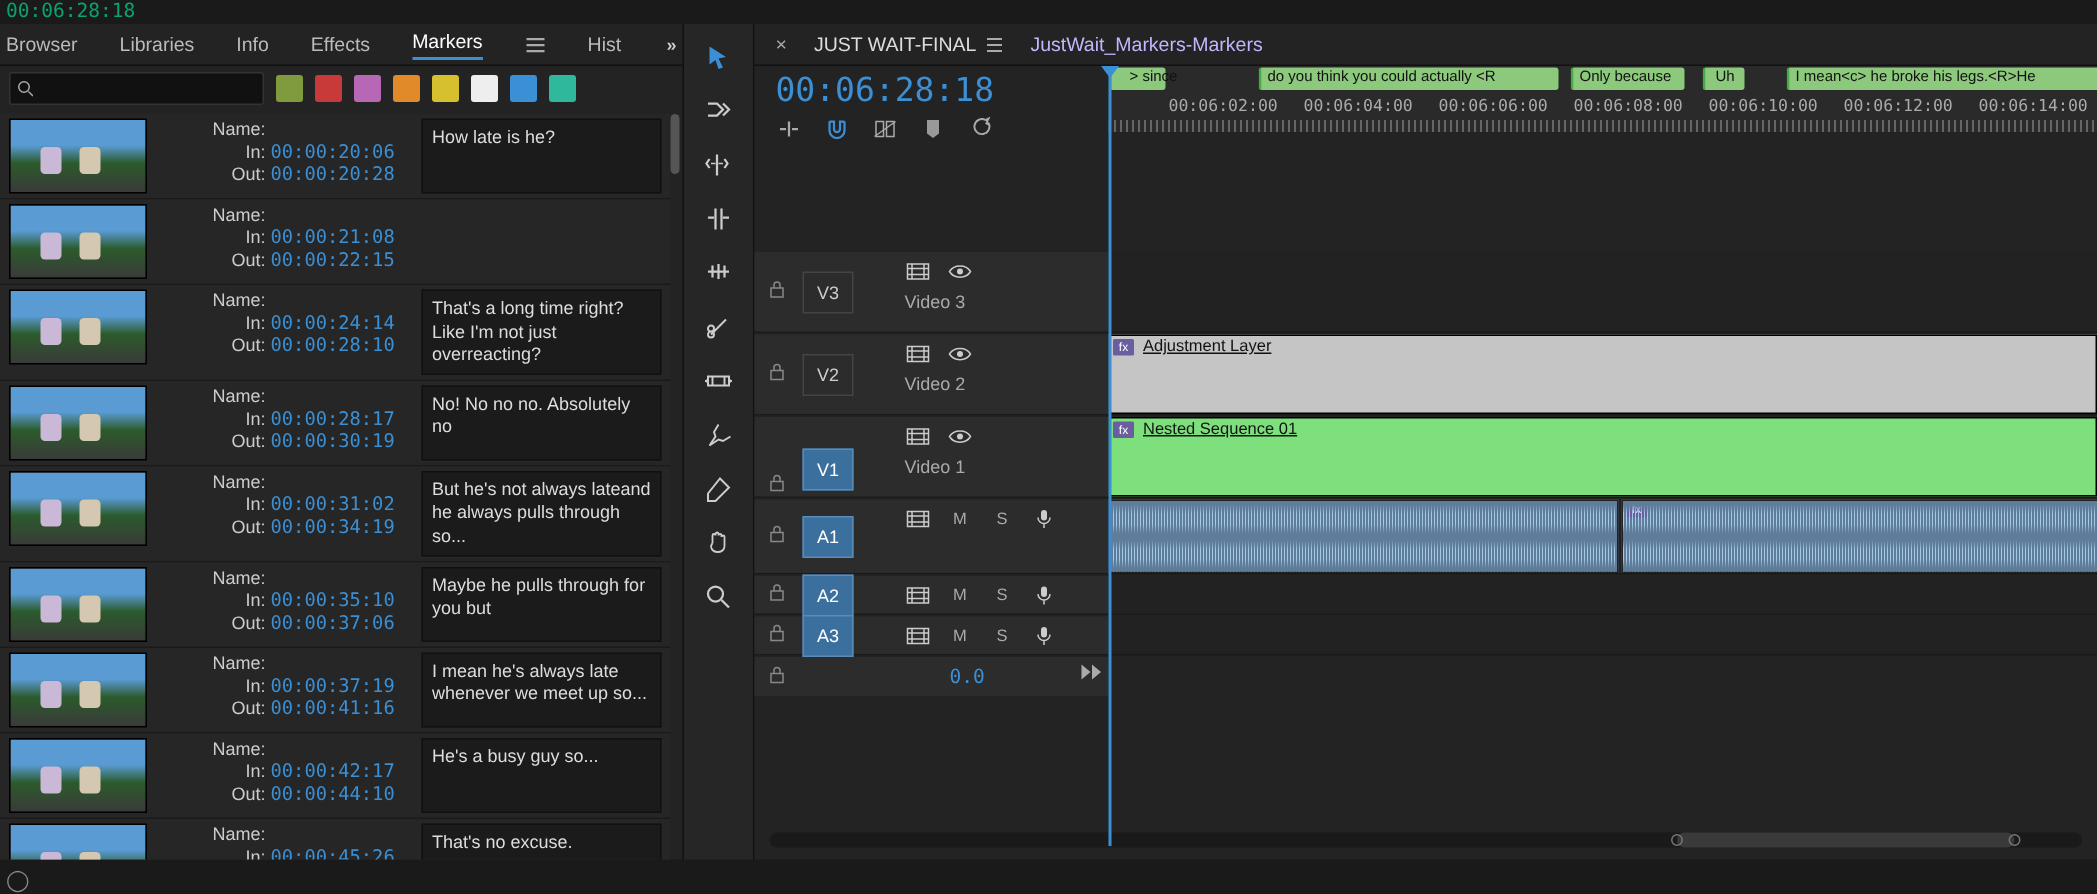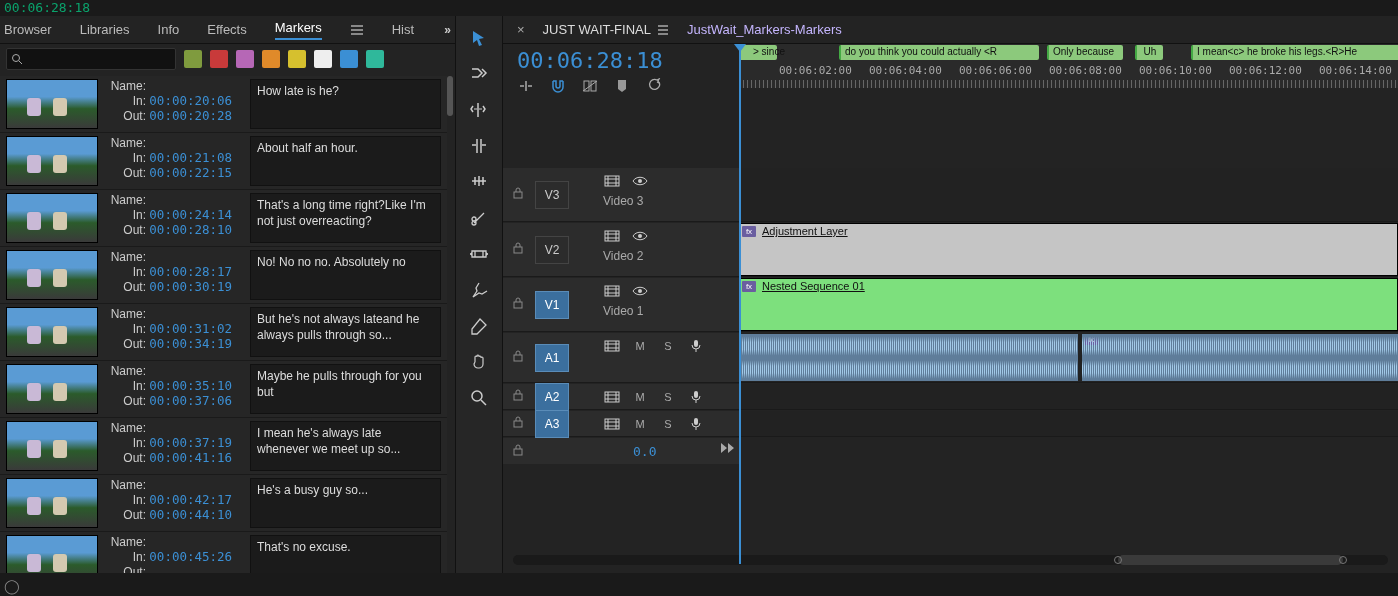--- a/index.html
+++ b/index.html
@@ -21,21 +21,21 @@
 .search-row { display:flex; align-items:center; height:30px; padding:2px 6px; gap:8px; }
 .search-box { flex:0 0 170px; height:22px; background:#111; border:1px solid #333; border-radius:2px; display:flex; align-items:center; padding:0 4px; }
 .search-box svg { margin-right:4px; }
 .search-box input { background:transparent; border:none; outline:none; color:#ddd; width:100%; font-size:12px; }
 .swatches { display:flex; gap:8px; }
 .sw { width:18px; height:18px; border-radius:2px; cursor:pointer; }
 .mkr-list { position:absolute; top:60px; left:0; right:8px; bottom:0; overflow:hidden; }
 .mkr { display:flex; gap:6px; padding:3px 6px; border-bottom:1px solid #1a1a1a; background:#262626; }
 .thumb { width:92px; height:50px; flex:0 0 92px; background:linear-gradient(#5a9bd4 35%, #2b5b2b 60%, #3a3a3a 100%); border:1px solid #000; position:relative; }
 .thumb::after { content:""; position:absolute; left:22%; top:38%; width:14px; height:18px; background:#c9b9d6; border-radius:3px; box-shadow:26px 0 0 #d4c9b0; }
-.meta { width:140px; flex:0 0 140px; font-size:12px; }
+.meta { width:140px; flex:0 0 140px; font-size:12px;margin-left:31px; }
 .meta .label { text-align:right; display:inline-block; width:42px; color:#ccc; }
 .meta .val { color:#3b8fd4; font-family:monospace; font-size:12.5px; }
 .comment { flex:1; background:#1b1b1b; border:1px solid #111; padding:4px 6px; color:#ddd; font-size:12px; line-height:1.3; }
 .scroll-thumb { position:absolute; right:2px; top:60px; width:6px; height:40px; background:#555; border-radius:3px; }
 
 .tools { position:absolute; left:455px; top:16px; width:48px; height:557px; background:#262626; display:flex; flex-direction:column; align-items:center; padding-top:12px; gap:16px; border-left:1px solid #111; border-right:1px solid #111;}
 .tool { width:24px; height:20px; display:flex; align-items:center; justify-content:center; cursor:pointer; }
 .tool svg { display:block; }
 .tool.act svg path, .tool.act svg polygon { fill:#3b8fd4; }
 
@@ -137,21 +137,20 @@
         </div>
         <div class="comment">How late is he?</div>
       </div>
       <div class="mkr">
         <div class="thumb"></div>
         <div class="meta">
           <div><span class="label">Name:</span> <span></span></div>
           <div><span class="label">In:</span> <span class="val">00:00:21:08</span></div>
           <div><span class="label">Out:</span> <span class="val">00:00:22:15</span></div>
         </div>
-        <div class="comment">About half an hour.</div>
       </div>
       <div class="mkr">
         <div class="thumb"></div>
         <div class="meta">
           <div><span class="label">Name:</span> <span></span></div>
           <div><span class="label">In:</span> <span class="val">00:00:24:14</span></div>
           <div><span class="label">Out:</span> <span class="val">00:00:28:10</span></div>
         </div>
         <div class="comment">That's a long time<c> right?<r>Like<c> I'm not just overreacting?</c></r></c></div>
       </div>
@@ -385,21 +384,21 @@
           </span>
         </div>
         <div class="vhead-extra">Video 2</div>
       </div>
       <div class="track-body" style="top: 55px; height: 54px;">
         <div class="clip adj">
           <span class="fx">fx</span>
           <span class="cname">Adjustment Layer</span>
         </div>
       </div>
-      <div class="track-head" style="top: 110px; height: 54px;">
+      <div class="track-head" style="top: 110px; height: 54px; align-items: flex-end;">
         <span class="tlock"><svg width="12" height="12">
             <rect x="2" y="5" width="8" height="6" stroke="#888" fill="none"></rect>
             <path d="M4 5V3a2 2 0 014 0v2" stroke="#888" fill="none"></path>
           </svg></span>
         <span class="tlabel sel">V1</span>
         <div class="tgl-row">
           <span class="tgl">
             <svg width="16" height="12">
               <rect x="1" y="1" width="14" height="10" stroke="#ccc" fill="none"></rect>
               <path d="M1 4h14M1 8h14M4 1v10M12 1v10" stroke="#ccc"></path>

